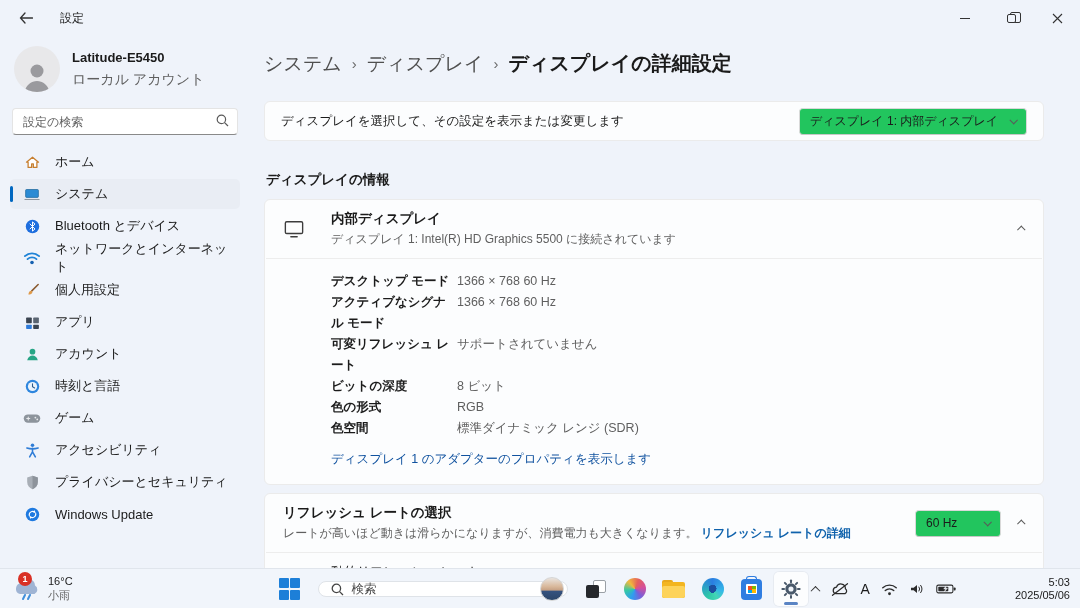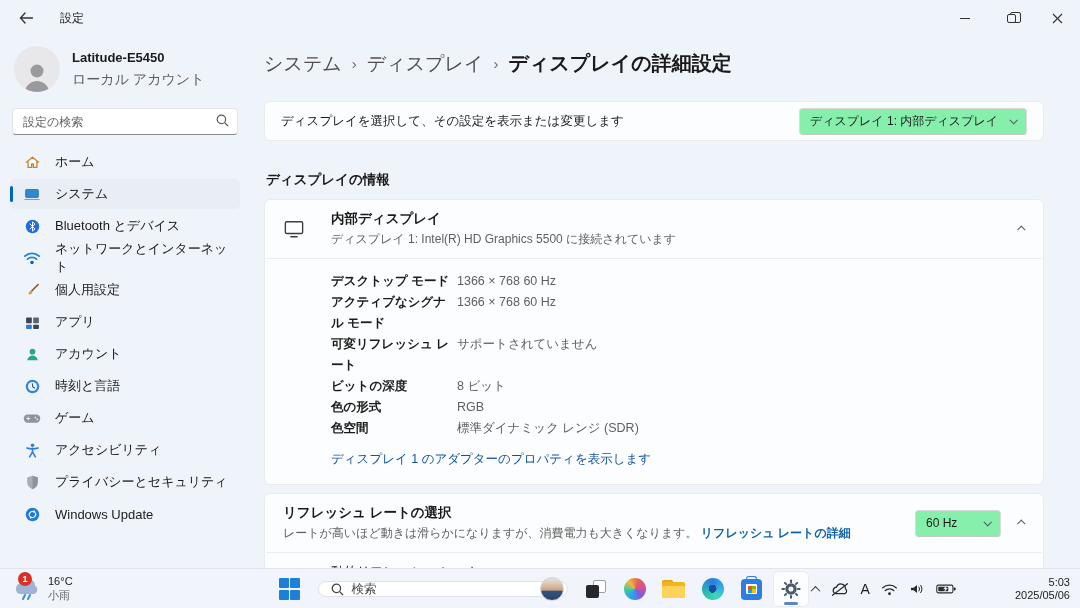--- a/index.html
+++ b/index.html
@@ -38,21 +38,21 @@
 
   
   .main { position:absolute; left:250px; top:36px; right:0; bottom:40px; padding:14px 36px 0 14px; overflow:hidden; }
   .breadcrumb { display:flex; align-items:center; gap:10px; margin-bottom:24px; }
   .bc-part { font-size:19px; color:#4f4f4f; }
   .bc-sep { font-size:15px; color:#6a6a6a; }
   .bc-current { font-size:20px; font-weight:bold; color:#1a1a1a; }
 
   .card { background:#fcfdfe; border:1px solid #ebebeb; border-radius:6px; }
   .select-card { height:40px; display:flex; align-items:center; padding:15px 16px; font-size:12.5px; }
-  .dropdown { margin-left:auto; height:27px; background:#86efac; border:1px solid #d9d9d9; border-bottom-color:#c7c7c7; border-radius:4px; display:flex; align-items:center; gap:12px; padding:0 10px; font-size:12px; color:#1b1b1b; }
+  .dropdown { margin-left:auto; height:27px; background:#22c55e; border:1px solid #d9d9d9; border-bottom-color:#c7c7c7; border-radius:4px; display:flex; align-items:center; gap:12px; padding:0 10px; font-size:12px; color:#1b1b1b; }
   .chev { width:6px; height:6px; border-right:1.2px solid #5a5a5a; border-bottom:1.2px solid #5a5a5a; display:inline-block; }
   .chev.down { transform:rotate(45deg) translateY(-1px); }
   .chev.up { transform:rotate(-135deg) translateY(-1px); }
 
   .section-title { font-size:13.5px; font-weight:bold; margin:30px 0 10px 2px; }
 
   .info-card { }
   .card-head { display:flex; align-items:center; padding:10px 18px; min-height:56px; }
   .head-ico { width:22px; height:22px; margin-right:26px; display:flex; align-items:center; justify-content:center; }
   .head-title { font-size:13.5px; font-weight:bold; }

